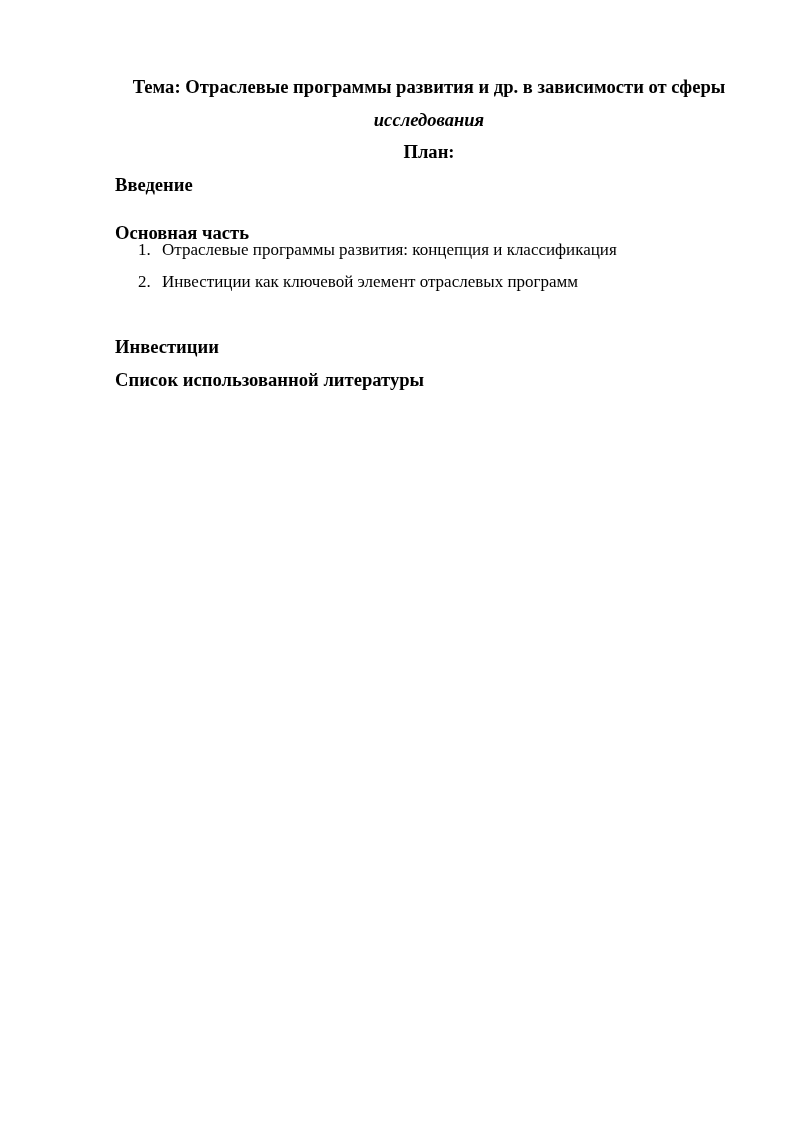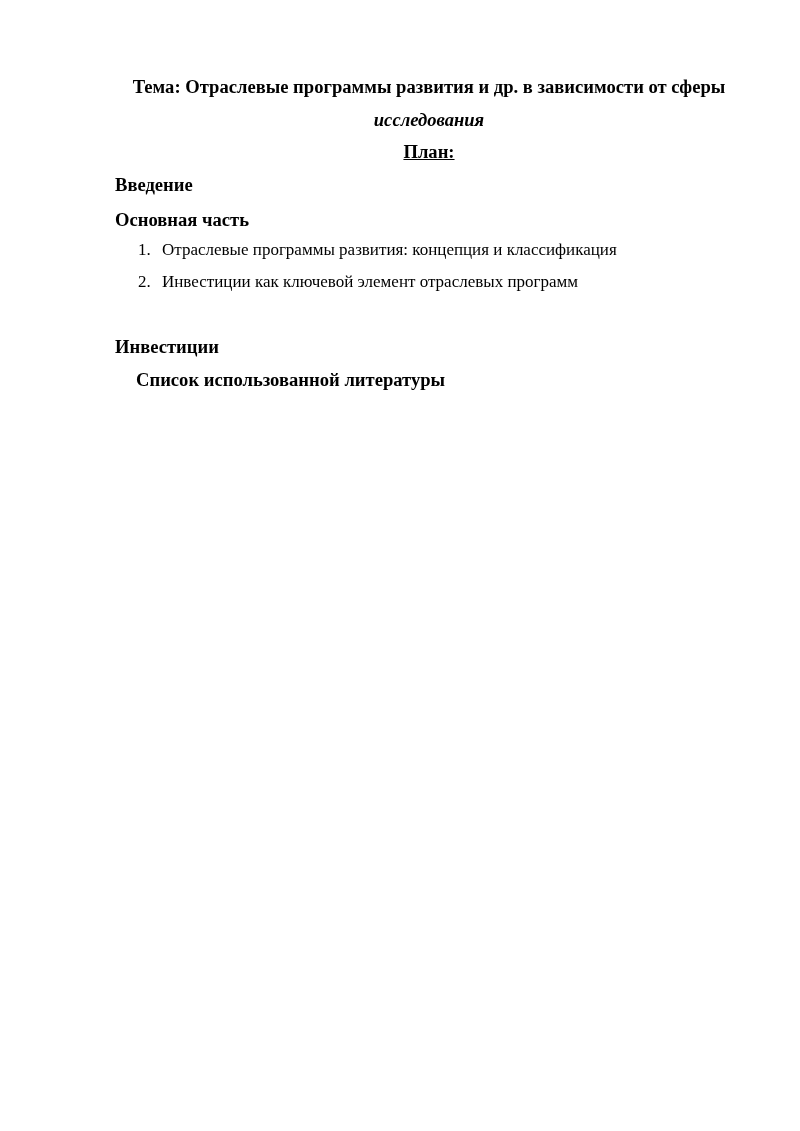--- a/index.html
+++ b/index.html
@@ -48,28 +48,28 @@
       width: 24px;
     }
   </style>
 </head>
 <body>
 
 <div class="page">
 
   <div class="line bold center" style="top:76px;">Тема: Отраслевые программы развития и др. в зависимости от сферы</div>
   <div class="line bold center" style="top:109px;font-style:italic;">исследования</div>
-  <div class="line bold center" style="top:141px;text-decoration:underline;">План:</div>
+  <div class="line bold center" style="top:141px;">План:</div>
 
   <div class="line bold left" style="top:174px;">Введение</div>
-  <div class="line bold left" style="top:209px;">Основная часть</div>
+  <div class="line bold left" style="top:222px;">Основная часть</div>
 
   <div class="list-item" style="top:239px;">
     <span class="list-num">1.</span><span>Отраслевые программы развития: концепция и классификация</span>
   </div>
   <div class="list-item" style="top:271px;">
     <span class="list-num">2.</span><span>Инвестиции как ключевой элемент отраслевых программ</span>
   </div>
 
   <div class="line bold left" style="top:336px;">Инвестиции</div>
-  <div class="line bold left" style="top:369px;margin-left:21px;">Список использованной литературы</div>
+  <div class="line bold left" style="top:369px;">Список использованной литературы</div>
 
 </div>
 
 </body></html>

